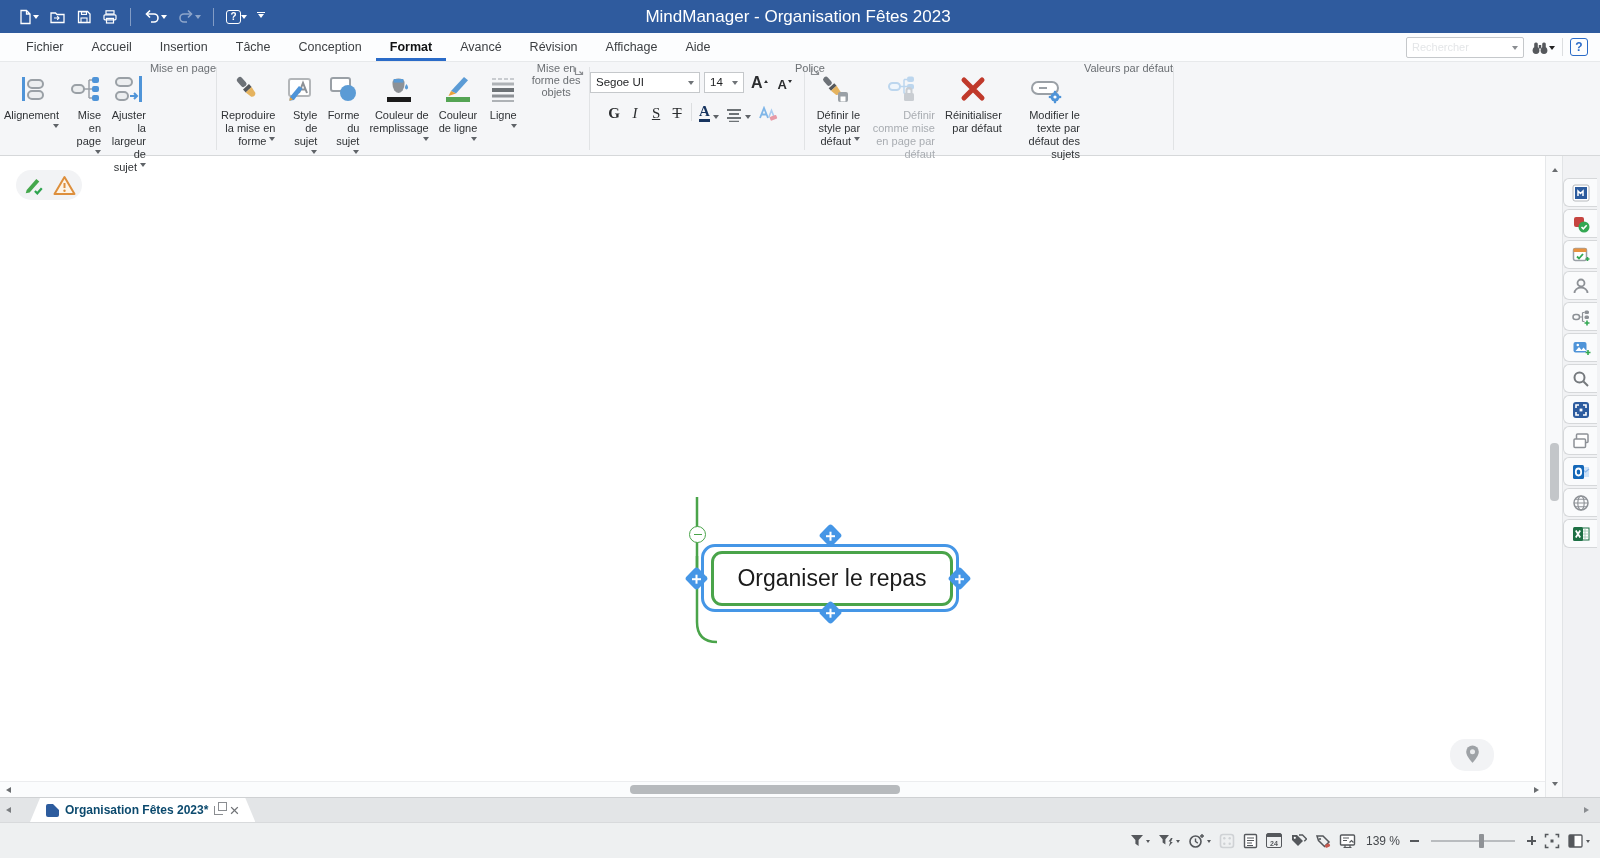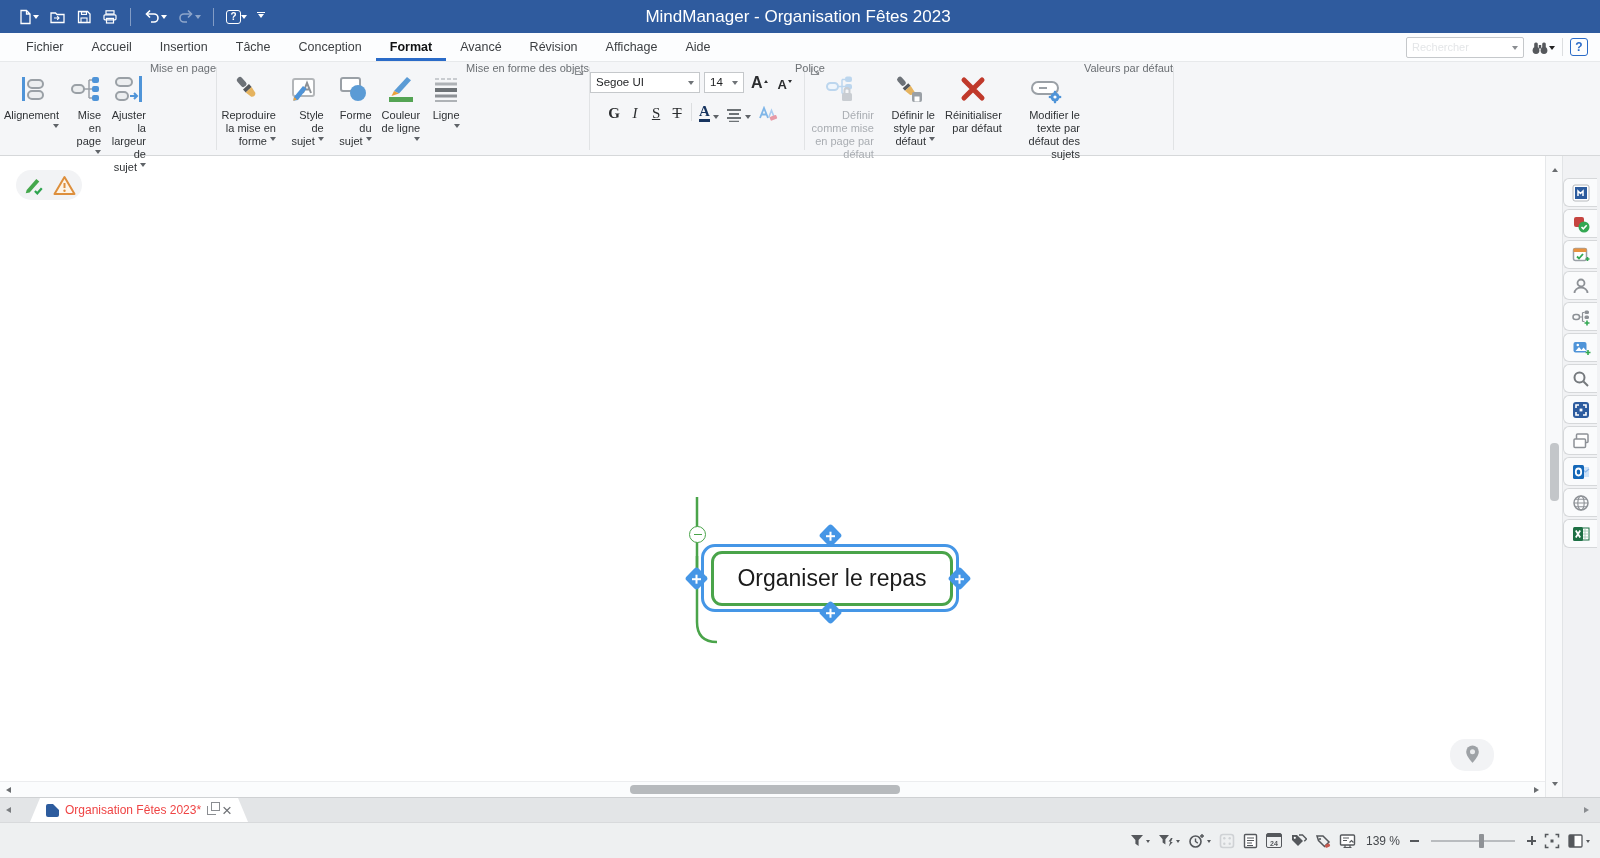--- a/index.html
+++ b/index.html
@@ -90,21 +90,21 @@
 .hscroll{position:absolute;left:0;right:0;bottom:0;height:16px;background:#fbfcfd;border-top:1px solid #ecedef}
 .hthumb{position:absolute;left:630px;top:3px;width:270px;height:9px;background:#b7babd;border-radius:4px}
 .harr{position:absolute;top:0;width:16px;height:16px;display:flex;align-items:center;justify-content:center;color:#6a6d70}
 .rstrip{flex:0 0 38px;background:#f1f2f4;border-left:1px solid #e2e4e6;display:flex;flex-direction:column;align-items:flex-start;padding-top:22px}
 .sbtn{width:34px;height:29px;margin-bottom:2px;background:#fafbfc;border:1px solid #d6d8da;border-right:0;border-radius:6px 0 0 6px;display:flex;align-items:center;justify-content:center}
 
 
 .tabbar{position:absolute;left:0;right:0;bottom:36px;height:25px;background:#e3e5e7;border-top:1px solid #cfd1d3;display:flex;align-items:stretch;z-index:20}
 .tb-arrow{width:16px;display:flex;align-items:center;justify-content:center;color:#7a7d80}
 .doctab{display:flex;align-items:center;gap:6px;background:#fff;padding:0 16px;clip-path:polygon(0 100%,10px 0,calc(100% - 10px) 0,100% 100%);margin-left:14px}
-.doctab .tname{color:#ef4444;font-weight:normal;font-size:12px;white-space:nowrap}
+.doctab .tname{color:#0c4a6e;font-weight:bold;font-size:12px;white-space:nowrap}
 .docicon{width:13px;height:13px;background:#2d5c9e;border-radius:2px;position:relative}
 .docicon::after{content:"";position:absolute;right:0;top:0;border:3px solid #fff;border-left-color:transparent;border-bottom-color:transparent}
 .popicon{width:9px;height:9px;border:1.2px solid #8a8d91;border-top:0;border-right:0;position:relative}
 .popicon::after{content:"";position:absolute;left:3px;bottom:3px;width:7px;height:7px;border:1.2px solid #8a8d91;background:#fff}
 .tclose{color:#6f7276;font-size:13px;line-height:1}
 .tabbar-right{margin-left:auto;display:flex;align-items:center;padding-right:8px;color:#8a8d91}
 
 
 .statusbar{position:absolute;left:0;right:0;bottom:0;height:36px;background:#eef0f1;border-top:1px solid #d8dadc;display:flex;align-items:center;justify-content:flex-end;padding-right:10px;gap:8px;color:#55585c;z-index:20}
 .sic{display:flex;align-items:center;gap:2px}
@@ -282,20 +282,31 @@
         <div class="rlb" style="max-width:62px"><span class="t">Style de sujet</span><span class="chev"></span></div>
       </div>
       <div class="rbtn">
         <div class="ric">
           <svg width="32" height="32" viewBox="0 0 32 32">
               <rect x="4" y="5" width="19" height="13" rx="2" fill="#fff" stroke="#9aa0a6" stroke-width="2"></rect>
               <circle cx="21" cy="20" r="8" fill="#5b9bd5"></circle>
             </svg>
         </div>
         <div class="rlb" style="max-width:62px"><span class="t">Forme du sujet</span><span class="chev"></span></div>
+      </div>
+      <div class="rbtn">
+        <div class="ric">
+          <svg width="32" height="32" viewBox="0 0 32 32">
+              <path d="M9.5 9 a6 3.5 0 0 1 12 0 v2 a6 9 0 0 1 -12 0 z" fill="#8d9196"></path>
+              <rect x="10.6" y="6" width="9.8" height="3.6" fill="#5b9bd5"></rect>
+              <path d="M23.5 11 q3.2 4.4 0 5.6 q-3.2 -1.2 0 -5.6" fill="#5b9bd5"></path>
+              <rect x="4" y="24" width="24" height="5" fill="#1b1b1b"></rect>
+            </svg>
+        </div>
+        <div class="rlb" style="max-width:82px"><span class="t">Couleur de remplissage</span><span class="chev"></span></div>
       </div>
       <div class="rbtn">
         <div class="ric">
           <svg width="32" height="32" viewBox="0 0 32 32">
               <path d="M9 18 L22 4 l4 3.2 L14 20.5 z" fill="#5b9bd5"></path>
               <path d="M9 18 l5 2.5 L6.5 23 z" fill="#e8a13c"></path>
               <rect x="4" y="24" width="24" height="5" fill="#54a454"></rect>
             </svg>
         </div>
         <div class="rlb" style="max-width:58px"><span class="t">Couleur de ligne</span><span class="chev"></span></div>
@@ -372,46 +383,46 @@
     <div class="rgl"><span>Police</span>
       <span class="launcher"><svg width="10" height="10" viewBox="0 0 10 10">
             <path d="M1.5 1.5 v7 h7 M5.5 5.5 l3 3 M8.5 5.8 v2.7 h-2.7" stroke="#8a8d91" stroke-width="1.2" fill="none"></path>
           </svg></span>
     </div>
   </div>
   <div class="rsep"></div>
 
   <div class="rgroup" style="width:368px">
     <div class="rbtns">
-      <div class="rbtn off">
-        <div class="ric">
-          <svg width="32" height="32" viewBox="0 0 32 32">
-              <rect x="2" y="10" width="11" height="7" rx="3.5" fill="#f0f6fc" stroke="#bcd6ee" stroke-width="2"></rect>
-              <path d="M13 13.5 h4 M17 6.5 v14 M17 6.5 h3 M17 13.5 h3 M17 20.5 h3" stroke="#bcd6ee" stroke-width="1.5" fill="none"></path>
-              <rect x="20" y="3.5" width="7" height="5.5" rx="2" fill="#bcd6ee"></rect>
-              <rect x="20" y="11" width="7" height="5.5" rx="2" fill="#bcd6ee"></rect>
-              <rect x="17" y="20" width="10" height="8" rx="1.5" fill="#c9cdd2"></rect>
-              <path d="M19.5 20 v-2.5 a2.5 2.5 0 0 1 5 0 V20" stroke="#c9cdd2" stroke-width="2" fill="none"></path>
-            </svg>
-        </div>
-        <div class="rlb" style="max-width:122px"><span class="t">Définir comme mise en page par défaut</span></div>
-      </div>
       <div class="rbtn">
         <div class="ric">
           <svg width="32" height="32" viewBox="0 0 32 32">
               <g transform="rotate(-42 14 14)">
                 <rect x="11" y="1" width="5.5" height="10" rx="2.5" fill="#6d7278"></rect>
                 <rect x="10" y="12" width="7.5" height="3.5" fill="#55585c"></rect>
                 <path d="M10 15.5 h7.5 l-1 6.5 q-2.7 2.6 -5.4 0 z" fill="#e5b35f"></path>
               </g>
               <rect x="19" y="19" width="10" height="10" rx="2" fill="#9aa0a6"></rect>
               <rect x="21.5" y="23.5" width="5" height="5" fill="#fff"></rect>
             </svg>
         </div>
         <div class="rlb" style="max-width:96px"><span class="t">Définir le style par défaut</span><span class="chev"></span></div>
+      </div>
+      <div class="rbtn off">
+        <div class="ric">
+          <svg width="32" height="32" viewBox="0 0 32 32">
+              <rect x="2" y="10" width="11" height="7" rx="3.5" fill="#f0f6fc" stroke="#bcd6ee" stroke-width="2"></rect>
+              <path d="M13 13.5 h4 M17 6.5 v14 M17 6.5 h3 M17 13.5 h3 M17 20.5 h3" stroke="#bcd6ee" stroke-width="1.5" fill="none"></path>
+              <rect x="20" y="3.5" width="7" height="5.5" rx="2" fill="#bcd6ee"></rect>
+              <rect x="20" y="11" width="7" height="5.5" rx="2" fill="#bcd6ee"></rect>
+              <rect x="17" y="20" width="10" height="8" rx="1.5" fill="#c9cdd2"></rect>
+              <path d="M19.5 20 v-2.5 a2.5 2.5 0 0 1 5 0 V20" stroke="#c9cdd2" stroke-width="2" fill="none"></path>
+            </svg>
+        </div>
+        <div class="rlb" style="max-width:122px"><span class="t">Définir comme mise en page par défaut</span></div>
       </div>
       <div class="rbtn">
         <div class="ric">
           <svg width="32" height="32" viewBox="0 0 32 32">
               <path d="M7 7 L25 25 M25 7 L7 25" stroke="#c0392b" stroke-width="5" stroke-linecap="round"></path>
             </svg>
         </div>
         <div class="rlb" style="max-width:84px"><span class="t">Réinitialiser par défaut</span></div>
       </div>
       <div class="rbtn">

